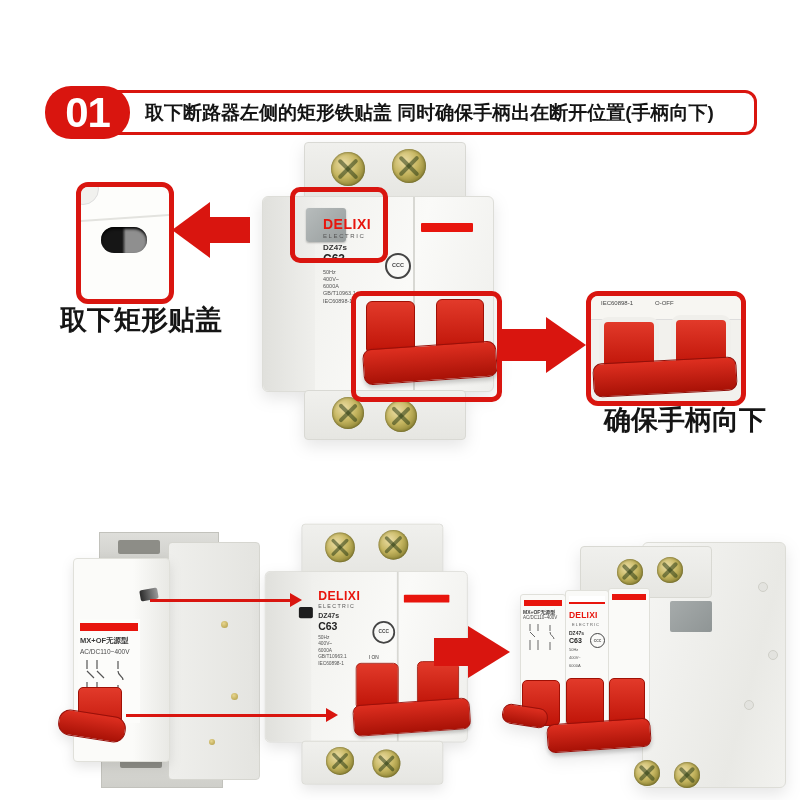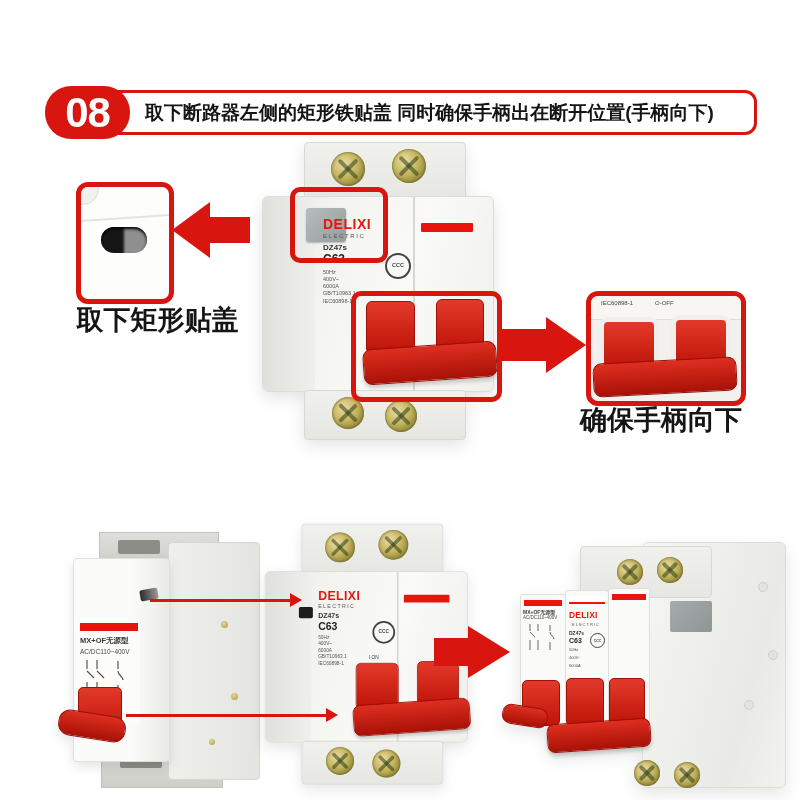--- a/index.html
+++ b/index.html
@@ -42,23 +42,23 @@
   #arrow-right2{left:434px;top:626px;width:78px;height:52px;}
   #arrow-right2 .tail{left:0;top:12px;width:36px;height:28px;}
   #arrow-right2 .head{left:34px;top:0;border-width:26px 0 26px 42px;border-color:transparent transparent transparent var(--red);}
 
   
   .hl{position:absolute;border:5px solid var(--red);border-radius:10px;z-index:5;background:transparent;}
   #hl-cover{left:290px;top:187px;width:88px;height:66px;}
   #hl-handle{left:351px;top:291px;width:141px;height:101px;}
 
   
-  .caption{position:absolute;font-size:27px;font-weight:bold;color:#151515;text-align:center;}
+  .caption{position:absolute;font-size:27px;font-weight:bold;color:#151515;text-align:left;}
   #caption-left{left:60px;top:302px;width:195px;}
-  #caption-right{left:576px;top:402px;width:170px;}
+  #caption-right{left:604px;top:402px;width:170px;}
 
   
   .detail{position:absolute;border:5px solid var(--red);border-radius:12px;background:#fdfdfb;overflow:hidden;z-index:3;}
   #detail-left{left:76px;top:182px;width:88px;height:112px;}
   #detail-left .pline{position:absolute;left:-4px;right:-4px;top:30px;height:2px;background:#e3e3df;transform:rotate(-4deg);}
   #detail-left .screw-arc{position:absolute;left:-14px;top:-14px;width:30px;height:30px;border-radius:50%;
                           background:#f1f1ee;border:1px solid #ddd;}
   #detail-left .slot{position:absolute;left:20px;top:40px;width:46px;height:26px;border-radius:13px;
                      background:linear-gradient(90deg,#161616 46%,#8f8f8f 54%);box-shadow:inset 0 2px 3px #000;}
   #detail-right{left:586px;top:291px;width:150px;height:105px;background:#f2f1ed;}
@@ -186,21 +186,21 @@
   #assembly .bs2{left:160px;top:224px;width:26px;height:26px;}
 </style>
 </head>
 <body>
 
 <div class="page">
 
 
   <div class="banner" id="banner1">
     <div class="box">取下断路器左侧的矩形铁贴盖 同时确保手柄出在断开位置(手柄向下)</div>
-    <div class="badge">08</div>
+    <div class="badge">01</div>
   </div>
 
   <div class="detail" id="detail-left">
     <div class="screw-arc"></div>
     <div class="pline"></div>
     <div class="slot"></div>
   </div>
   <div class="caption" id="caption-left">取下矩形贴盖</div>
 
   <div class="arrow" id="arrow-left">

